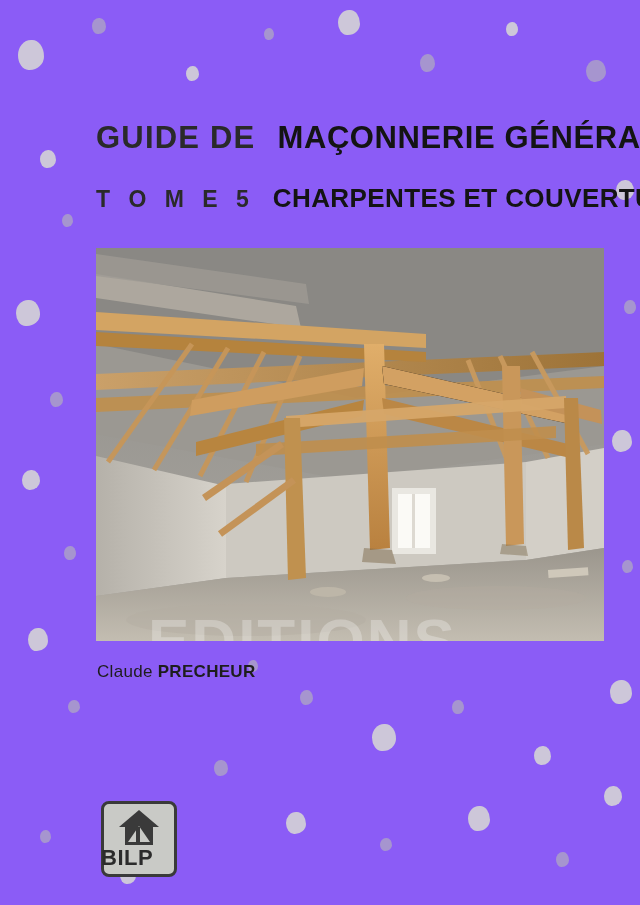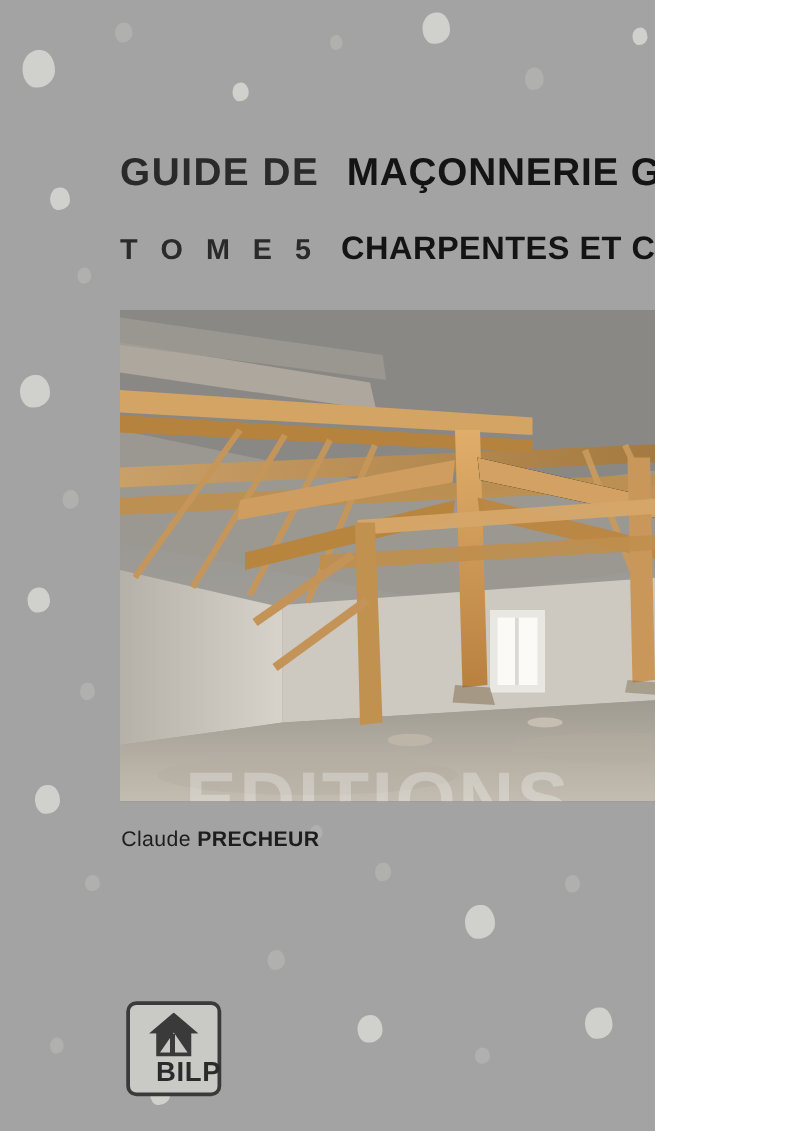--- a/index.html
+++ b/index.html
@@ -5,23 +5,23 @@
   html, body {
     margin: 0;
     padding: 0;
     background: #ffffff;
   }
   body {
     font-family: "Liberation Sans", sans-serif;
   }
   .page {
     position: relative;
-    width: 524px;
+    width: 640px;
     height: 905px;
-    background: #a3a3a3;
+    background: #8b5cf6;
     overflow: hidden;
   }
   
   .flecks {
     position: absolute;
     inset: 0;
     pointer-events: none;
   }
   .fleck {
     position: absolute;
@@ -170,21 +170,21 @@
     top: 2px;
     width: 4px;
     height: 16px;
     background: #3a3a3a;
   }
   .logo .bilp {
     position: absolute;
     left: 0;
     right: 0;
     bottom: 6px;
-    text-align: right;
+    text-align: left;
     font-size: 22px;
     font-weight: bold;
     letter-spacing: .5px;
     color: #2b2b2b;
     margin-top: 20px;
   }
 </style>
 </head>
 <body>
 

